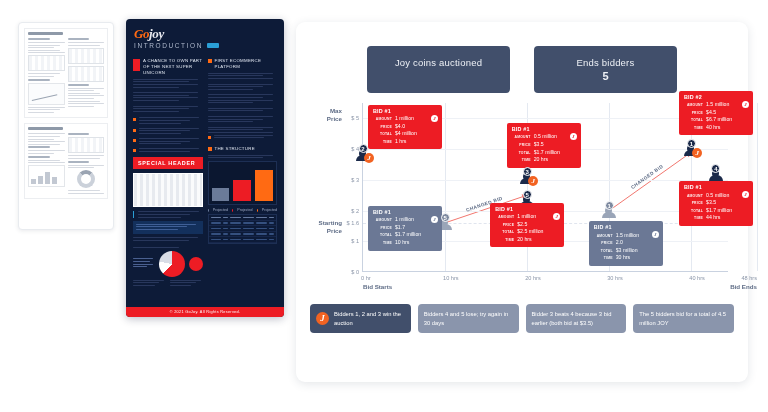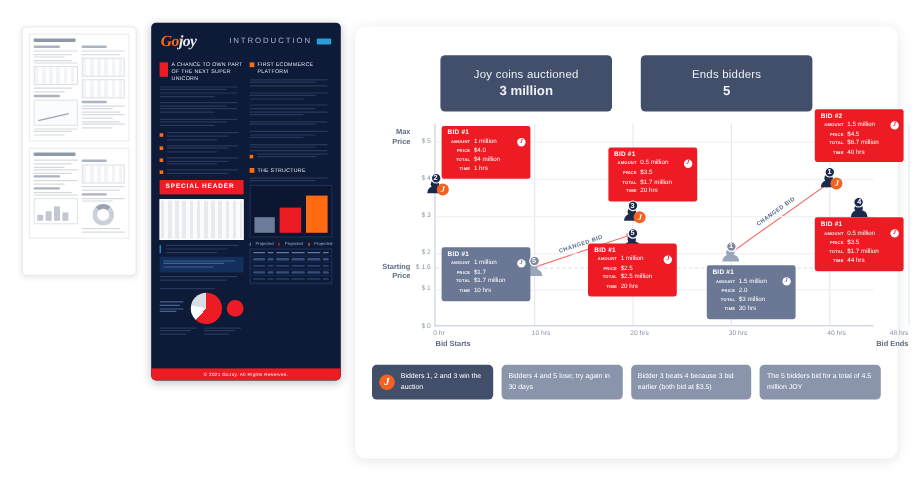--- a/index.html
+++ b/index.html
@@ -37,21 +37,21 @@
   .doc-donut { width: 18px; height: 18px; border-radius: 50%; border: 4px solid #cbd1da;
      border-top-color:#9aa4b2; margin: 2px auto; }
 
   
   .slide {
     position: absolute; left: 126px; top: 19px; width: 158px; height: 298px;
     background: #0d1b38; border-radius: 4px; overflow: hidden;
     box-shadow: 0 2px 8px rgba(20,30,60,.28);
     display: flex; flex-direction: column;
   }
-  .slide-head { display:flex; align-items:center; justify-content:space-between; padding: 7px 8px 5px; }
+  .slide-head { display:flex; align-items:flex-start; justify-content:space-between; padding: 7px 8px 5px; flex-direction: column; }
   .logo { font-family: "Liberation Serif", serif; font-weight: bold; font-size: 13px;
           font-style: italic; letter-spacing: -.4px; }
   .logo .g { color: #ff6a13; }
   .logo .joy { color: #e8eaf0; }
   .slide-kicker { color: #aeb8cc; font-size: 6.5px; letter-spacing: 1.6px; }
   .slide-pill { width: 12px; height: 5px; background: #2a9fd6; border-radius: 1px; margin-left: 4px; }
   .slide-body { display: flex; gap: 5px; padding: 0 7px; flex: 1; }
   .s-col { flex: 1; min-width: 0; }
   .sec-head { display:flex; align-items:flex-start; gap:3px; margin: 4px 0 3px; }
   .sec-sq { width: 4px; height: 4px; background: #ff6a13; flex: none; margin-top: 1px; }
@@ -455,21 +455,20 @@
       </div>
     </div>
     <div class="slide-foot">© 2021 GoJoy. All Rights Reserved.</div>
   </div>
 
   <div class="panel">
 
     <div class="kpis">
       <div class="kpi">
         <div class="k-label">Joy coins auctioned</div>
-        <div class="k-value">3 million</div>
       </div>
       <div class="kpi">
         <div class="k-label">Ends bidders</div>
         <div class="k-value">5</div>
       </div>
     </div>
 
     <div class="chart-wrap">
       <div class="axis-note" style="left:0;top:6px;">
         <div>Max</div>

